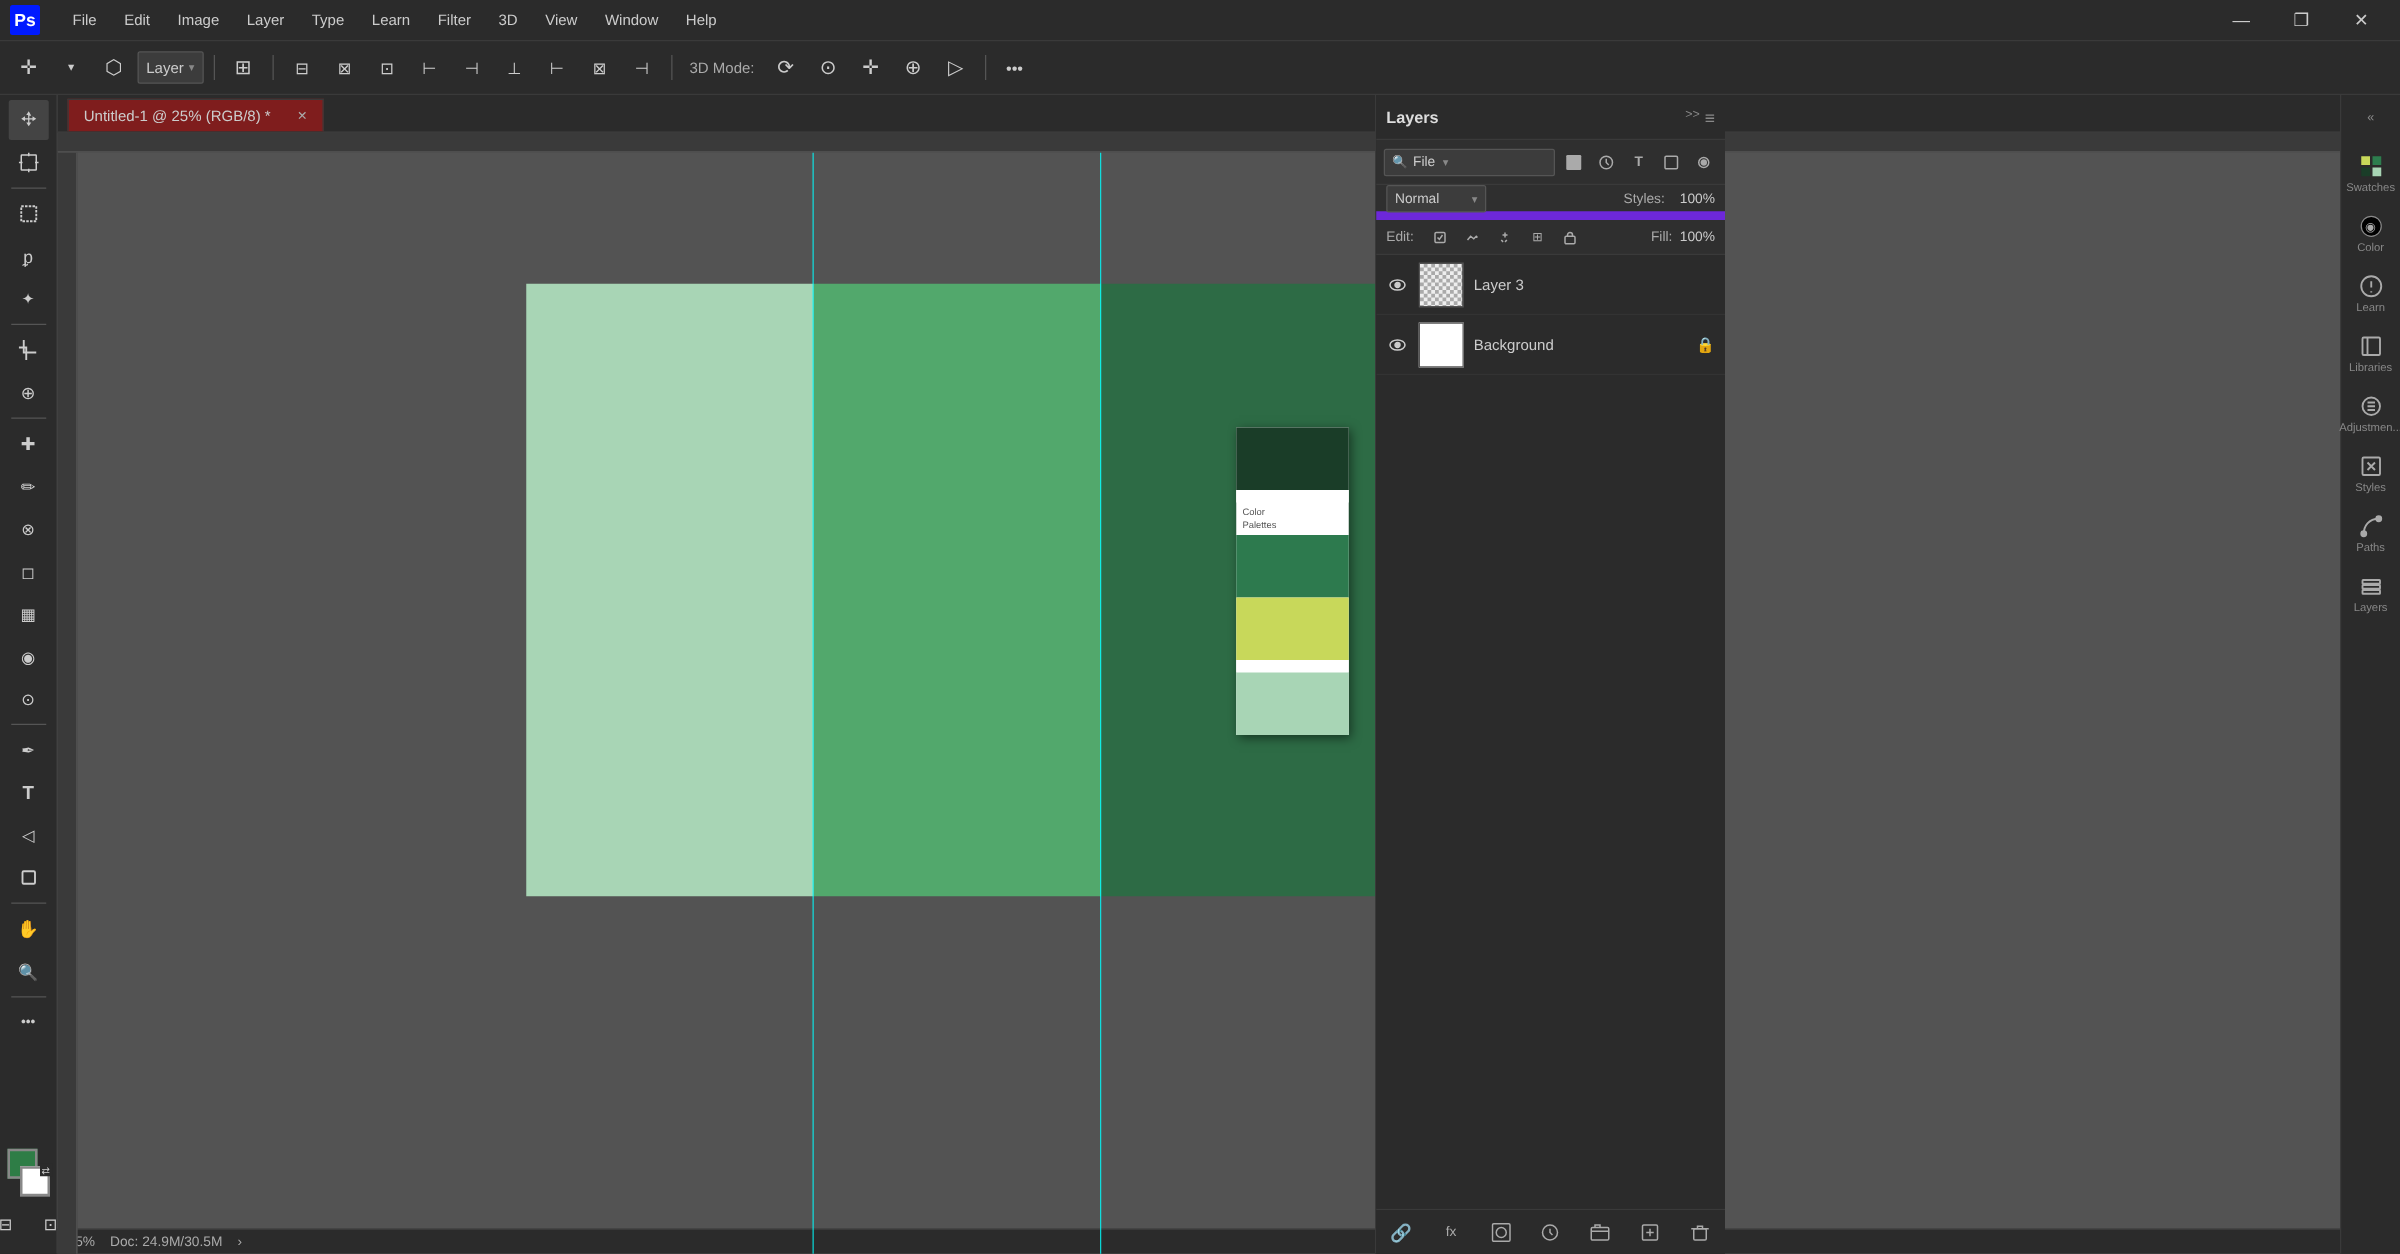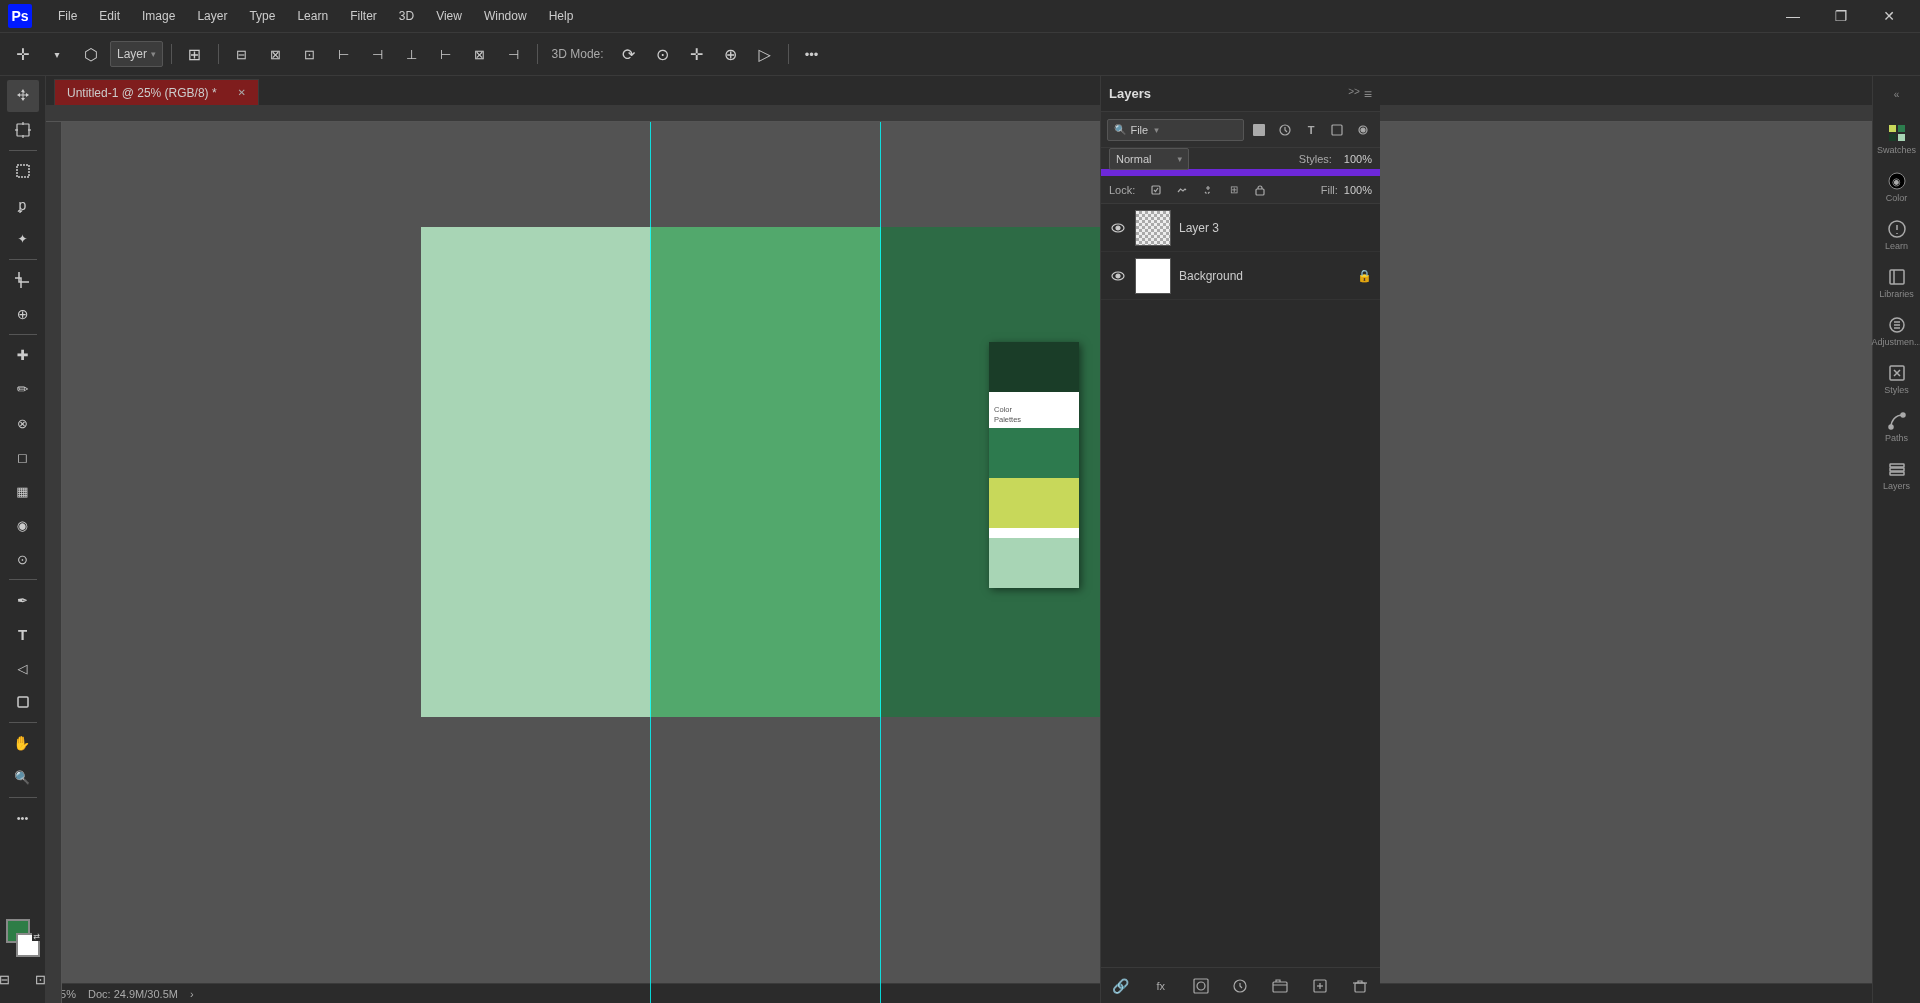--- a/index.html
+++ b/index.html
@@ -295,21 +295,21 @@
     <div id="layers-mode">
       <div class="mode-dropdown">
         <span>Normal</span>
         <span style="font-size:9px;color:#888;margin-left:auto;">▾</span>
       </div>
       <span class="opacity-label">Styles:</span>
       <span class="opacity-val">100%</span>
     </div>
 
     <div id="layers-lock">
-      <span class="lock-label">Lock:</span>
+      <span class="lock-label">Edit:</span>
       <div style="display:flex;gap:4px;margin-left:4px;">
         <div class="lt-btn">
           <svg width="12" height="12" viewBox="0 0 12 12" fill="none" stroke="#aaa" stroke-width="1.2">
               <rect x="2" y="2" width="8" height="8" rx="1"></rect>
               <path d="M4 6l1.5 1.5L8 4"></path>
             </svg>
         </div>
         <div class="lt-btn">
           <svg width="12" height="12" viewBox="0 0 12 12" fill="none" stroke="#aaa" stroke-width="1.2">
               <path d="M2 8l2.5-3L7 7l2-2 1 1"></path>

